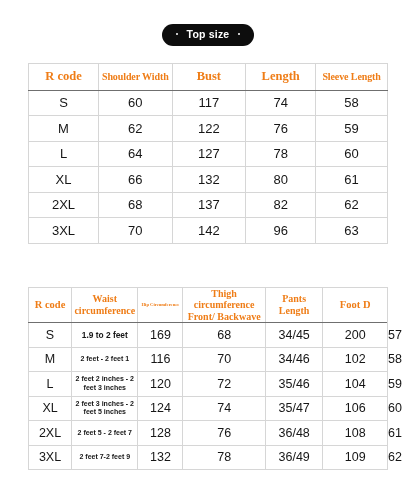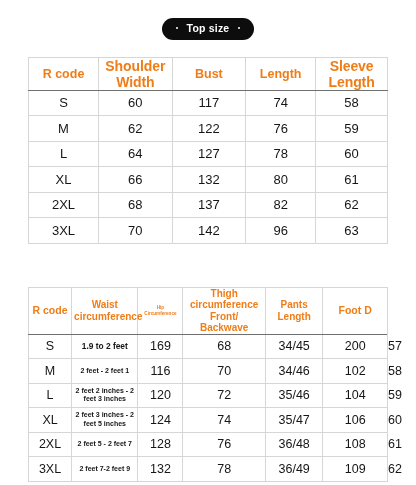--- a/index.html
+++ b/index.html
@@ -12,21 +12,21 @@
     background: #ffffff;
     font-family: "Liberation Sans", sans-serif;
     color: #1a1a1a;
     overflow: hidden;
   }
   .page {
     width: 416px;
     height: 485px;
     position: relative;
     box-sizing: border-box;
-    padding: 4px 28px;
+    padding: 10px 28px;
   }
 
   
   .badge-wrap {
     display: flex;
     justify-content: center;
     align-items: center;
   }
   .badge {
     background: #0d0d0d;
@@ -61,29 +61,30 @@
   table.sizetable th {
     border: 1px solid #d6d6d6;
     text-align: center;
     vertical-align: middle;
     padding: 0;
   }
   table.sizetable thead th {
     color: #ef7d17;
     font-weight: bold;
     border-bottom: 1.6px solid #6f6f6f;
+    font-family: Liberation Serif, serif;
   }
   table.sizetable tbody td {
     color: #161616;
     font-weight: normal;
   }
 
   
   #top-table thead th { height: 26px; font-size: 12.5px; }
-  #top-table thead th.small { font-size: 14px; letter-spacing: -.1px; }
+  #top-table thead th.small { font-size: 10px; letter-spacing: -.1px; }
   #top-table tbody td { height: 24.5px; font-size: 13px; }
 
   
   #trouser-table thead th { height: 30px; font-size: 10px; line-height: 1.15; padding: 0 2px; }
   #trouser-table thead th.big  { font-size: 10.5px; }
   #trouser-table thead th.tiny { font-size: 4.6px; line-height: 1.2; }
   #trouser-table tbody td { height: 23.5px; font-size: 12.5px; }
   #trouser-table tbody td.waist {
     font-size: 7px;
     font-weight: bold;

